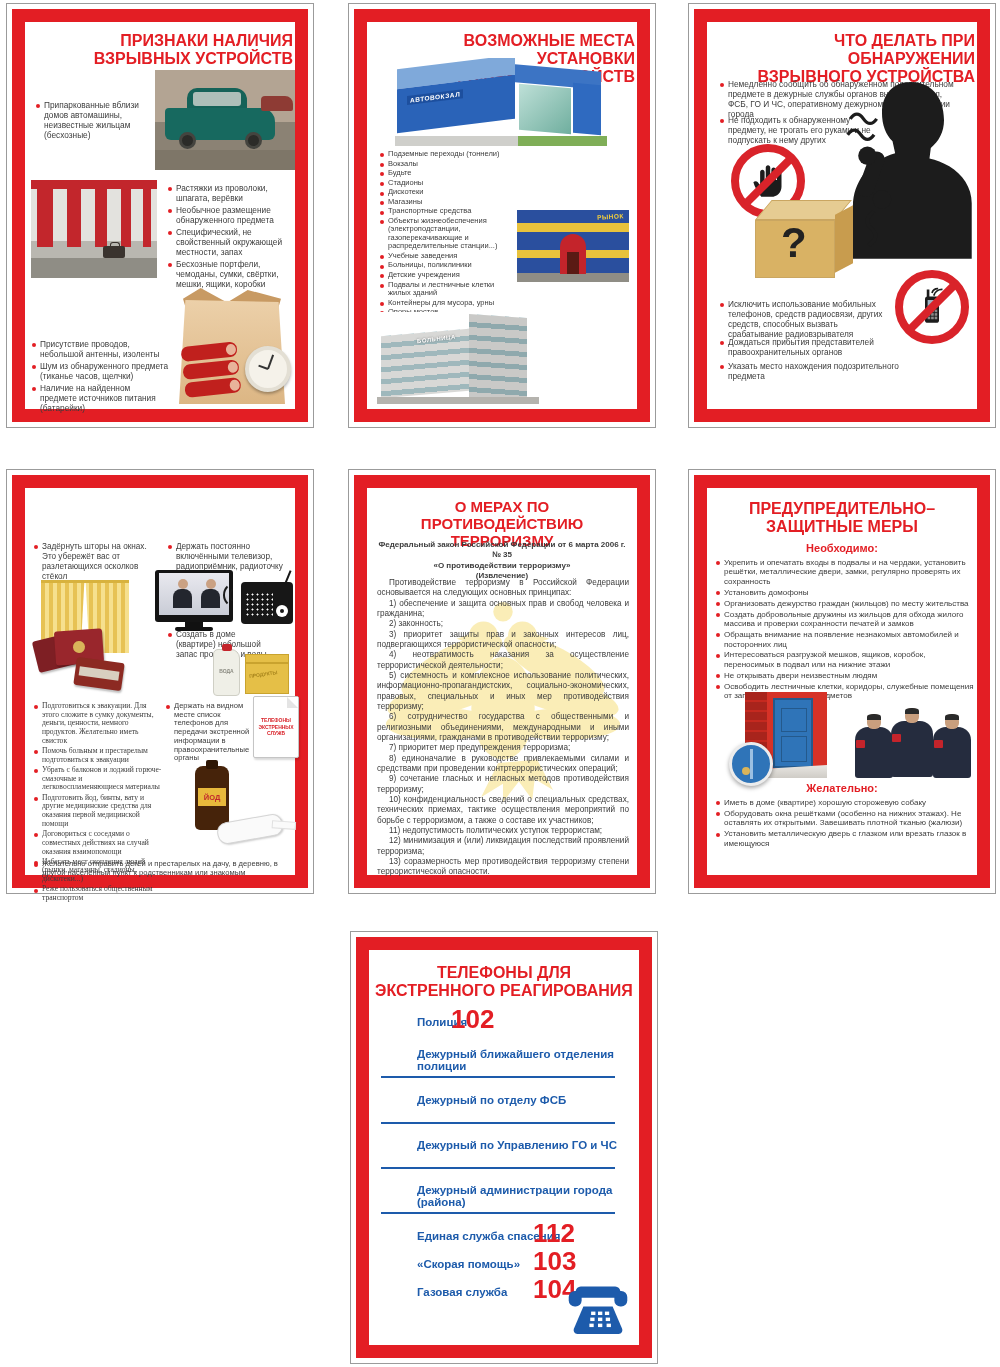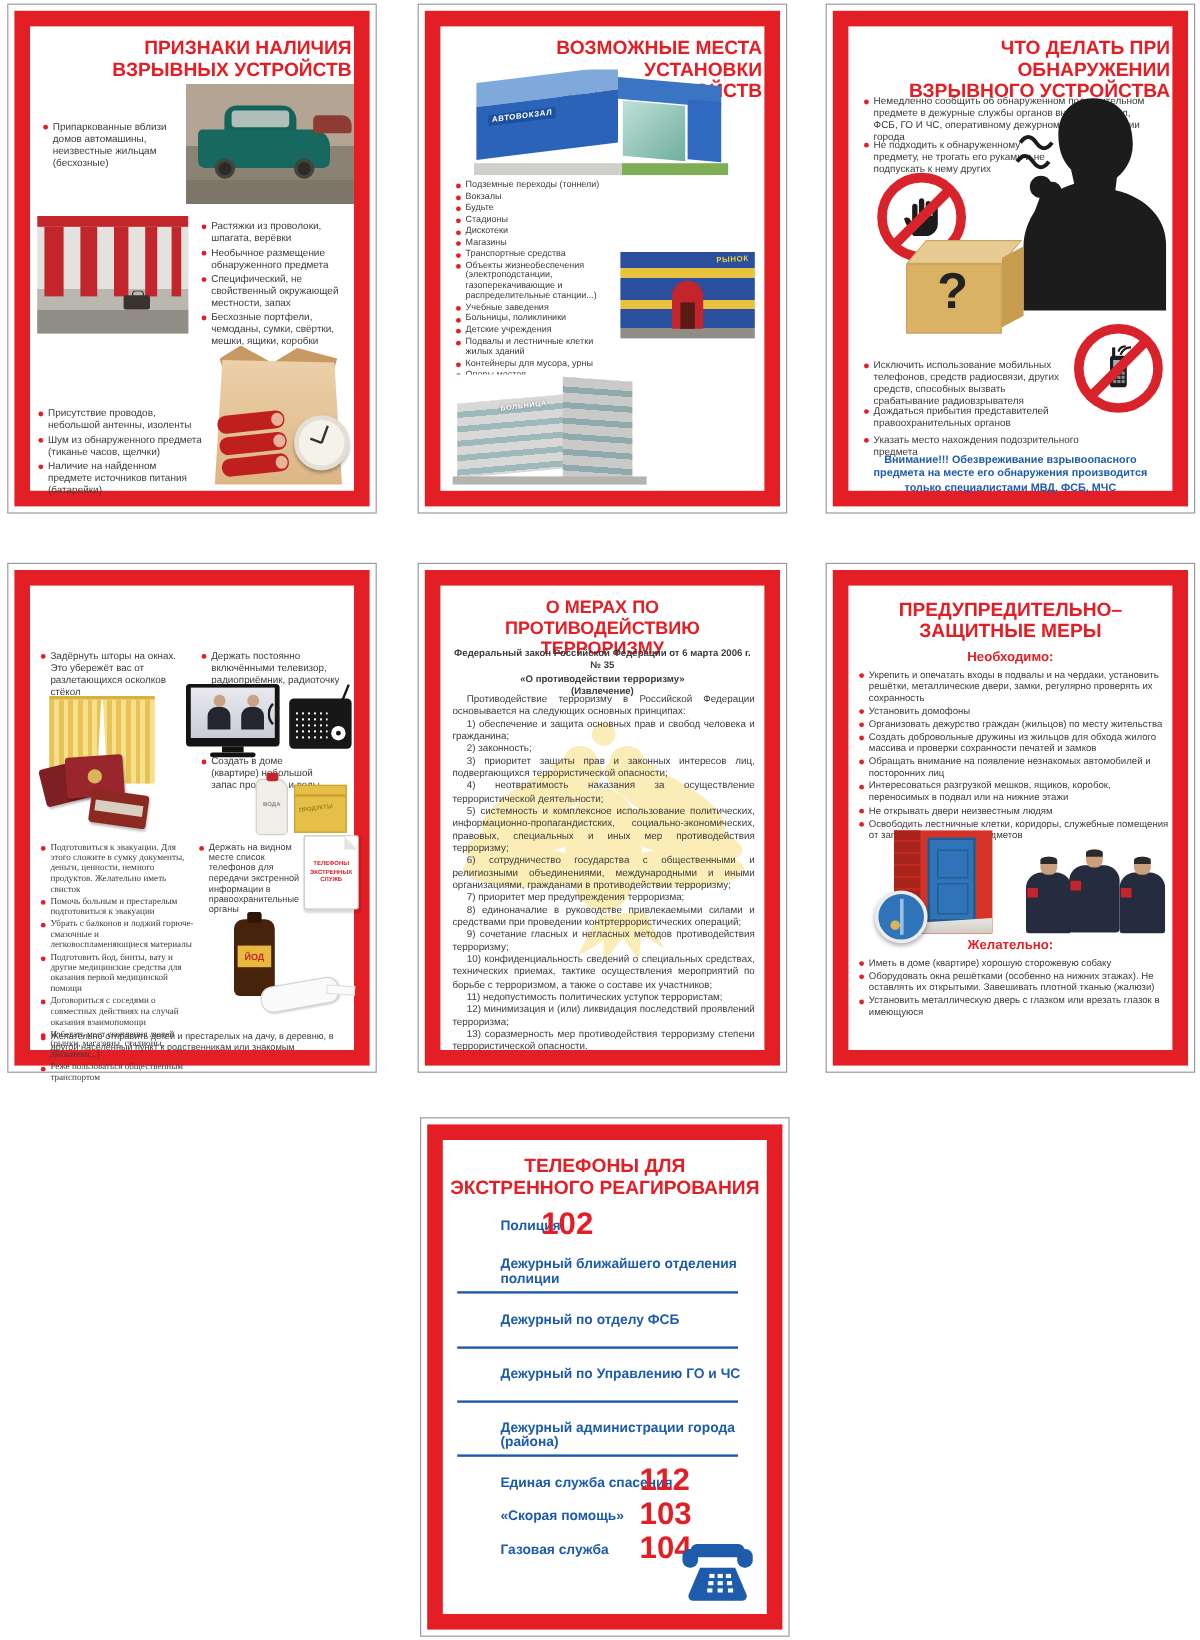--- a/index.html
+++ b/index.html
@@ -341,21 +341,20 @@
     </div>
     <ul class="blist g-b2">
       <li>Исключить использование мобильных телефонов, средств радиосвязи, других средств, способных вызвать срабатывание радиовзрывателя</li>
     </ul>
     <ul class="blist g-b3">
       <li>Дождаться прибытия представителей правоохранительных органов</li>
     </ul>
     <ul class="blist g-b4">
       <li>Указать место нахождения подозрительного предмета</li>
     </ul>
-    <div class="bluenote attn">Внимание!!! Обезвреживание взрывоопасного предмета на месте его обнаружения производится только специалистами МВД, ФСБ, МЧС</div>
   </div>
 
   <div class="poster" id="p4" style="left:6px;top:469px;">
     <div class="frame"></div>
     <ul class="blist g-b0">
       <li>Задёрнуть шторы на окнах. Это убережёт вас от разлетающихся осколков стёкол</li>
     </ul>
     <ul class="blist g-b1">
       <li>Держать постоянно включёнными телевизор, радиоприёмник, радиоточку</li>
     </ul>

